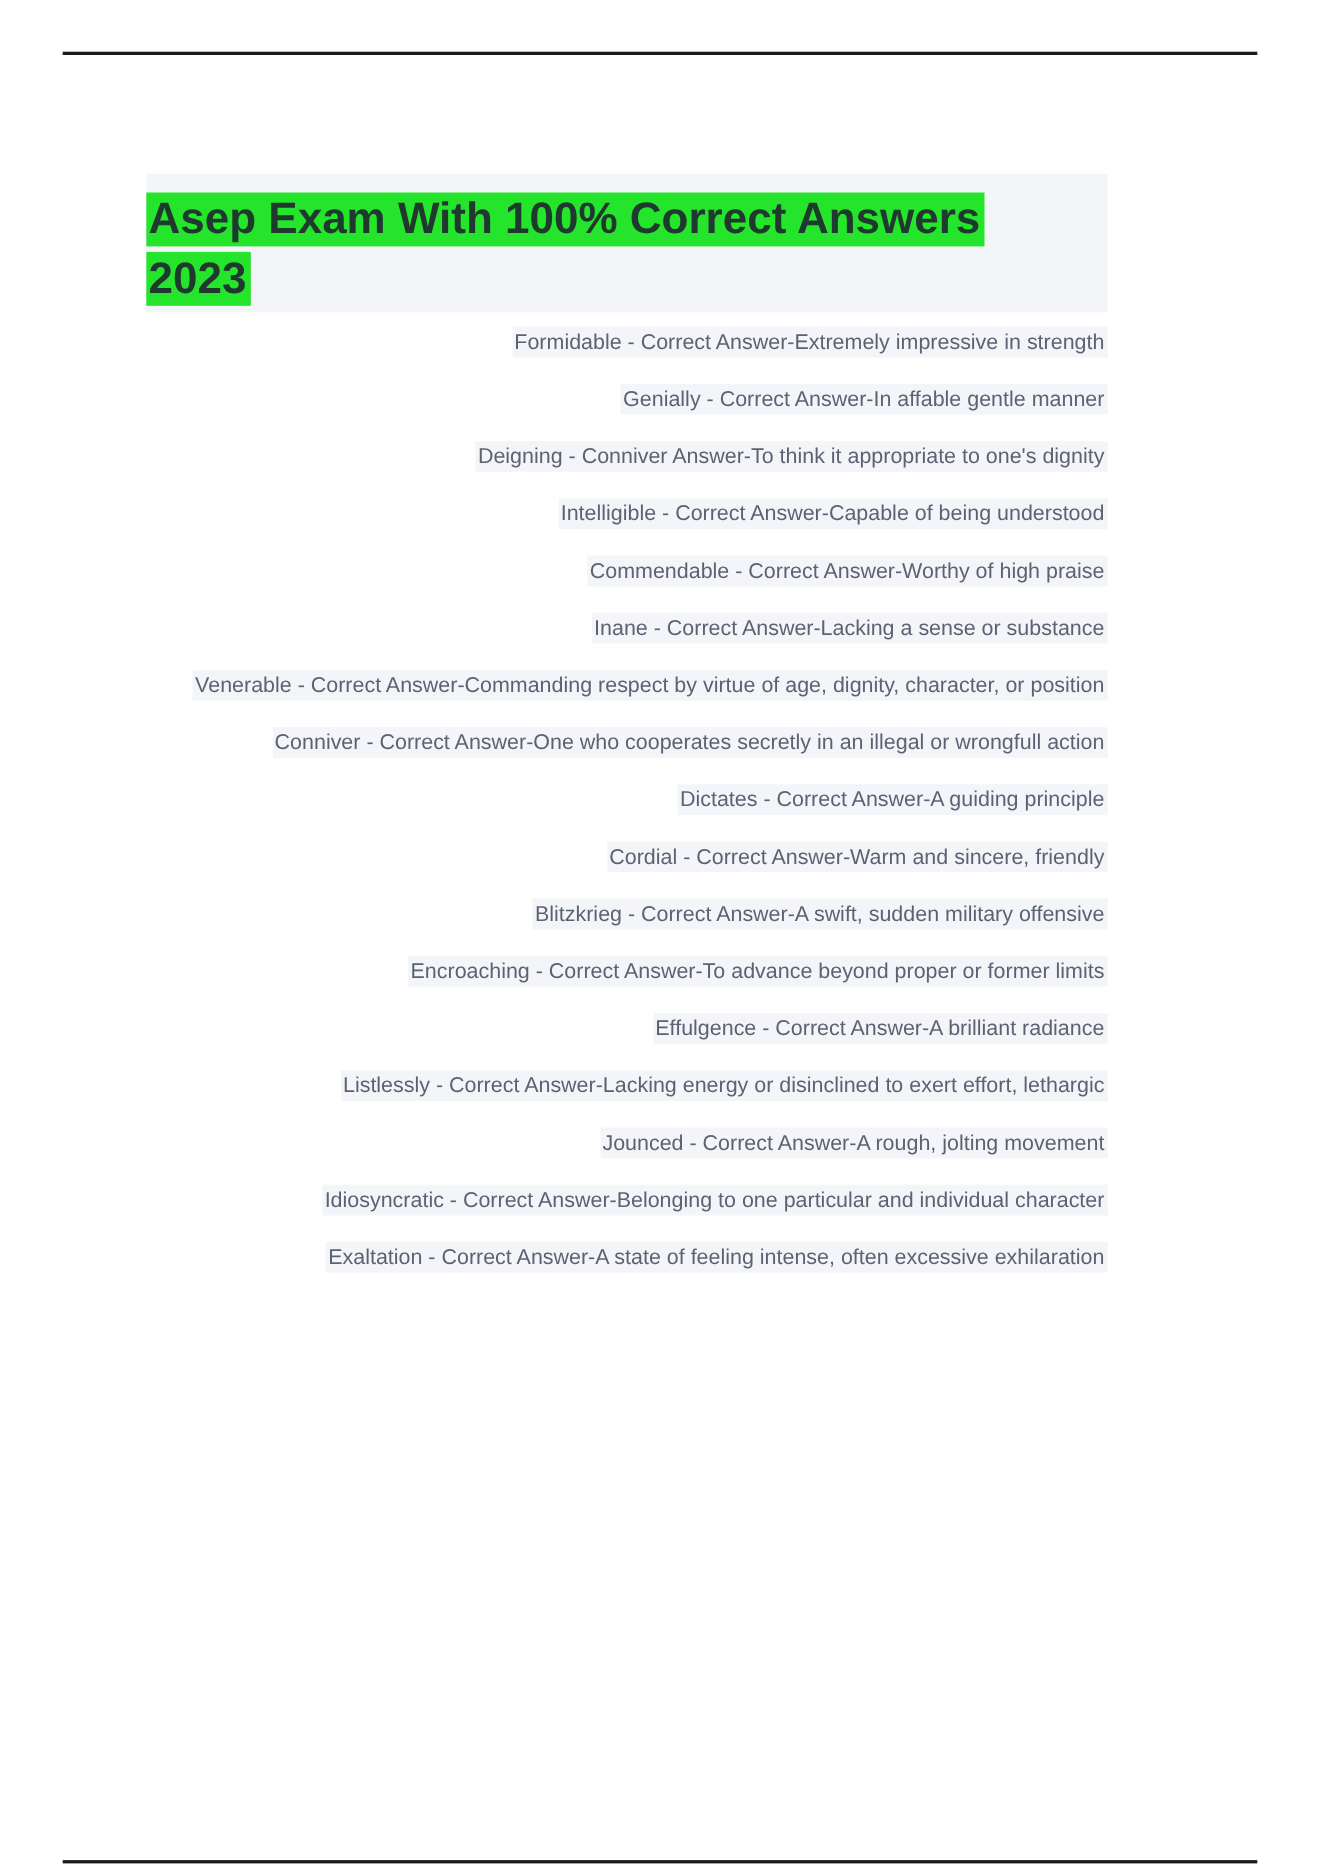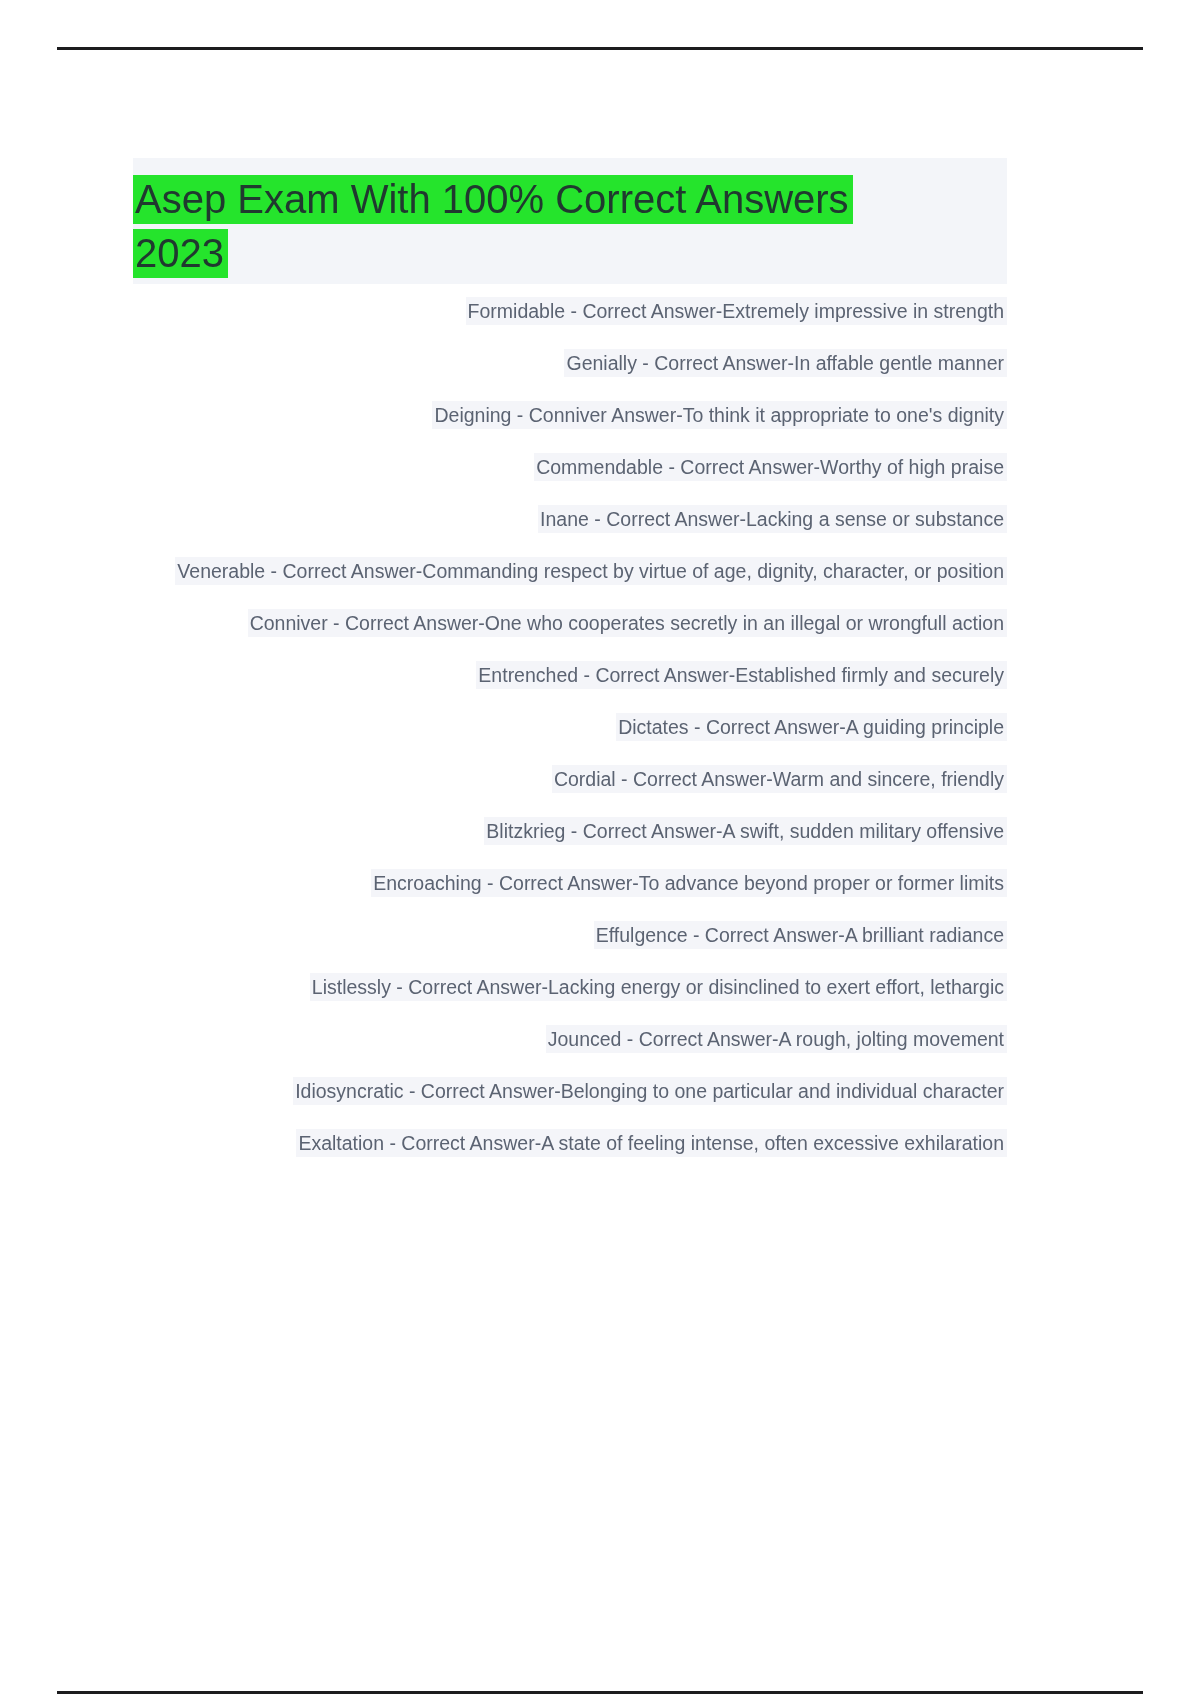--- a/index.html
+++ b/index.html
@@ -27,21 +27,21 @@
   .page-rule.top{top:47px;}
   .page-rule.bottom{top:1691px;}
   .content{
     position:absolute;left:133px;top:158px;width:874px;
   }
   h1.doc-title{
     margin:0 0 14px 0;
     padding:14px 0 4px 0;
     font-size:40px;
     line-height:54px;
-    font-weight:normal;
+    font-weight:bold;
     color:var(--title-ink);
     background:var(--block-bg);
   }
   h1.doc-title mark{
     background:var(--green);
     color:var(--title-ink);
     padding:2px 4px 3px 2px;
     -webkit-box-decoration-break:clone;
     box-decoration-break:clone;
   }
@@ -77,40 +77,40 @@
   </p>
 
   <p class="qa-item">
     <span>Genially - Correct Answer-In affable gentle manner</span>
   </p>
 
   <p class="qa-item">
     <span>Deigning - Conniver Answer-To think it appropriate to one's dignity</span>
   </p>
 
+  <p class="qa-item">
+    <span>Intelligible - Correct Answer-Capable of being understood</span>
+  </p>
 
   <p class="qa-item">
     <span>Commendable - Correct Answer-Worthy of high praise</span>
   </p>
 
   <p class="qa-item">
     <span>Inane - Correct Answer-Lacking a sense or substance</span>
   </p>
 
   <p class="qa-item">
     <span>Venerable - Correct Answer-Commanding respect by virtue of age, dignity, character, or position</span>
   </p>
 
   <p class="qa-item">
     <span>Conniver - Correct Answer-One who cooperates secretly in an illegal or wrongfull action</span>
   </p>
 
-  <p class="qa-item">
-    <span>Entrenched - Correct Answer-Established firmly and securely</span>
-  </p>
 
 
   <p class="qa-item">
     <span>Dictates - Correct Answer-A guiding principle</span>
   </p>
 
   <p class="qa-item">
     <span>Cordial - Correct Answer-Warm and sincere, friendly</span>
   </p>
 

